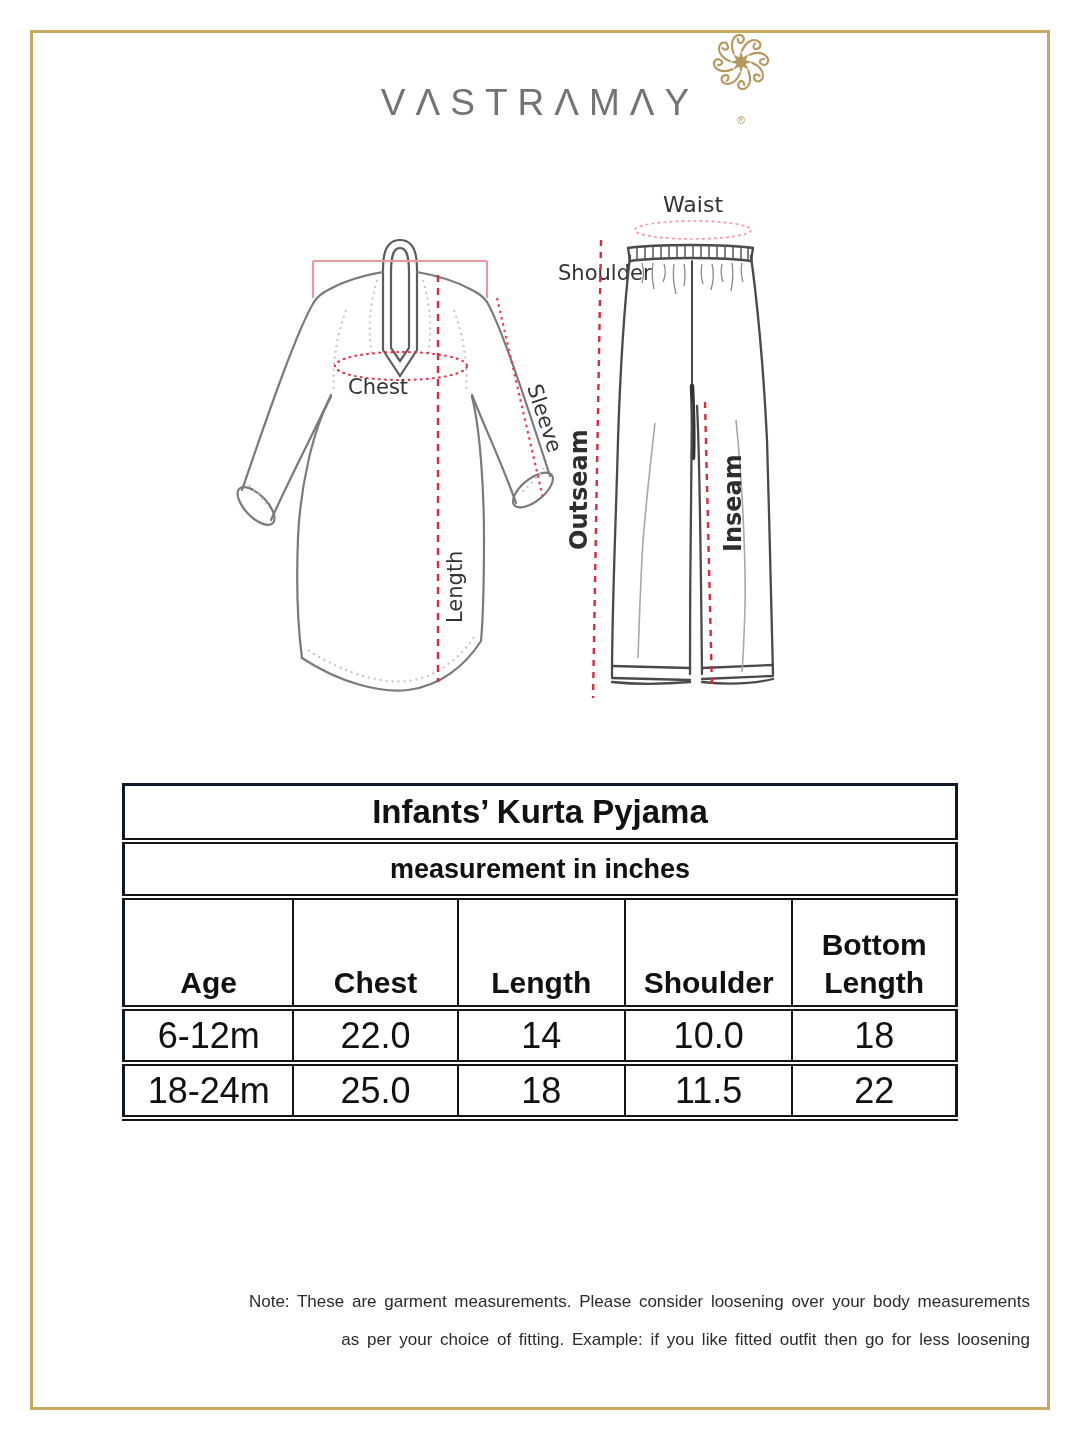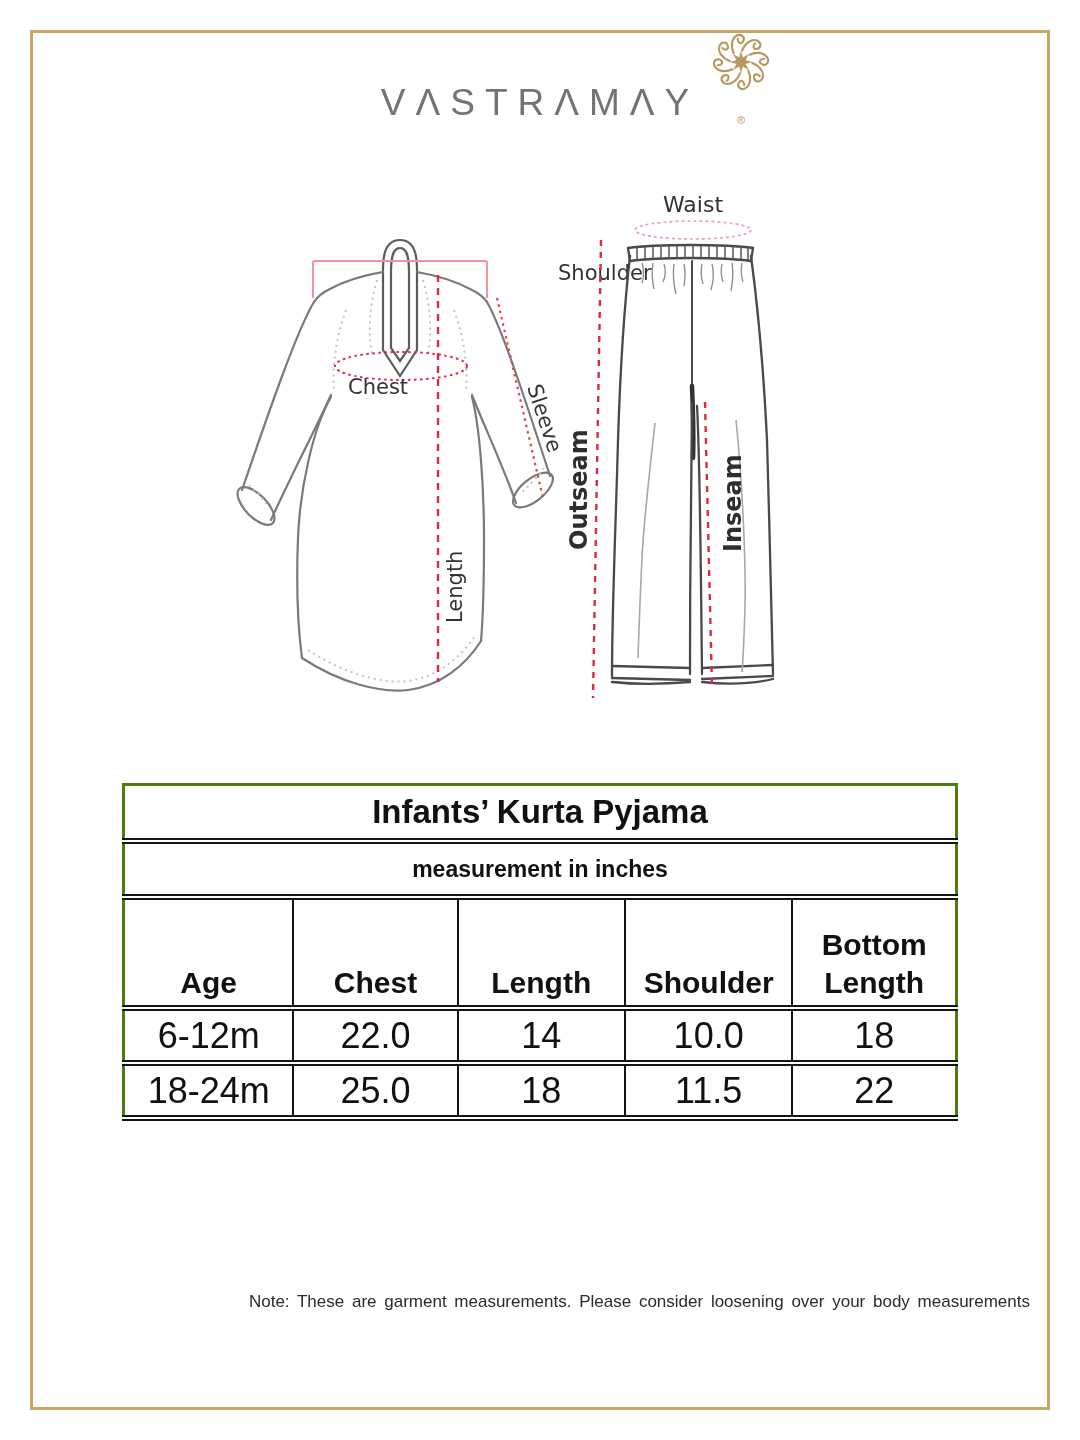--- a/index.html
+++ b/index.html
@@ -16,24 +16,24 @@
 
   
   .diagram{position:absolute;top:158px;left:150px;width:780px;height:585px;}
   .diagram svg{width:100%;height:100%;}
   .dlabel{font-family:"DejaVu Sans",sans-serif;font-size:21px;fill:#333;}
   .dlabel-b{font-family:"DejaVu Sans",sans-serif;font-size:24px;font-weight:bold;fill:#2e2e2e;}
 
   
   table.chart{position:absolute;top:783px;left:122px;width:836px;border-collapse:collapse;
               table-layout:fixed;text-align:center;color:#111;}
-  table.chart{border:3px solid #4d7c0f;}
+  table.chart{border:3px solid #0f172a;}
   table.chart td,table.chart th{border-bottom:6px double #141414;}
   tr.t-title td{height:50px;font-size:33px;font-weight:bold;}
-  tr.t-sub td{height:48px;font-size:23px;font-weight:bold;}
+  tr.t-sub td{height:48px;font-size:27px;font-weight:bold;}
   tr.t-head th{height:100px;font-size:30px;font-weight:bold;vertical-align:bottom;
                padding-bottom:4px;line-height:1.25;}
   tr.t-head th + th{border-left:2px solid #141414;}
   tbody.t-body td{height:47px;font-size:36px;font-weight:normal;}
   tbody.t-body td + td{border-left:2px solid #141414;}
 
   
   .note{position:absolute;top:1283px;left:69px;right:50px;text-align:right;
         font-size:17px;color:#2b2b2b;line-height:38px;word-spacing:3px;}
 </style>
@@ -223,13 +223,14 @@
         <td>25.0</td>
         <td>18</td>
         <td>11.5</td>
         <td>22</td>
       </tr>
     </tbody>
 </table>
 
 <footer class="note">
   <div>Note: These are garment measurements. Please consider loosening over your body measurements</div>
+  <div>as per your choice of fitting. Example: if you like fitted outfit then go for less loosening</div>
 </footer>
 
 </body></html>

